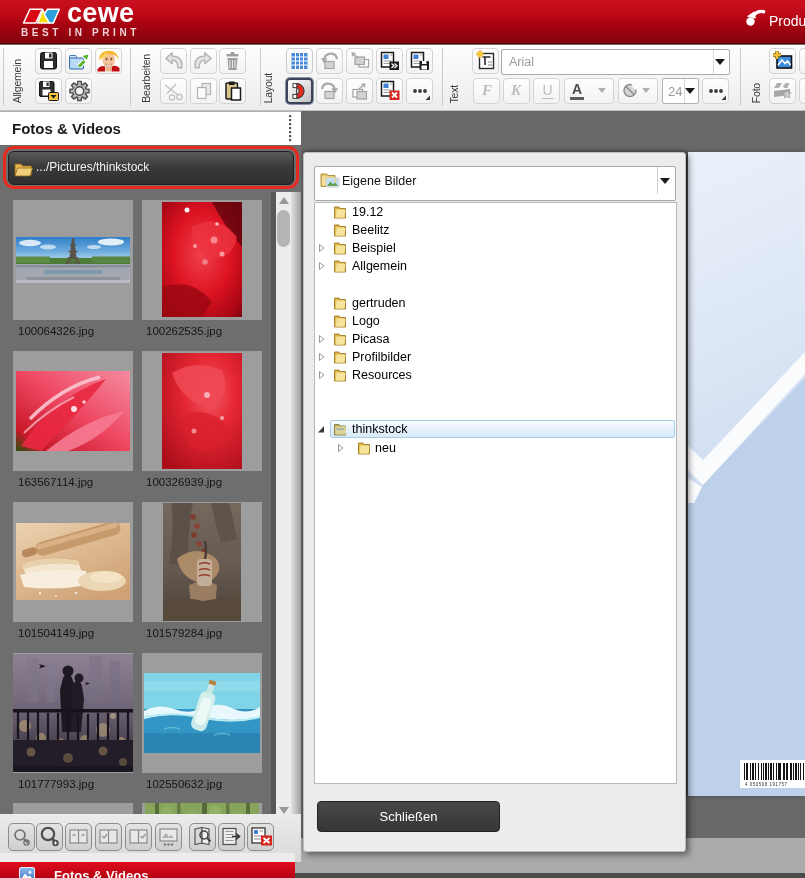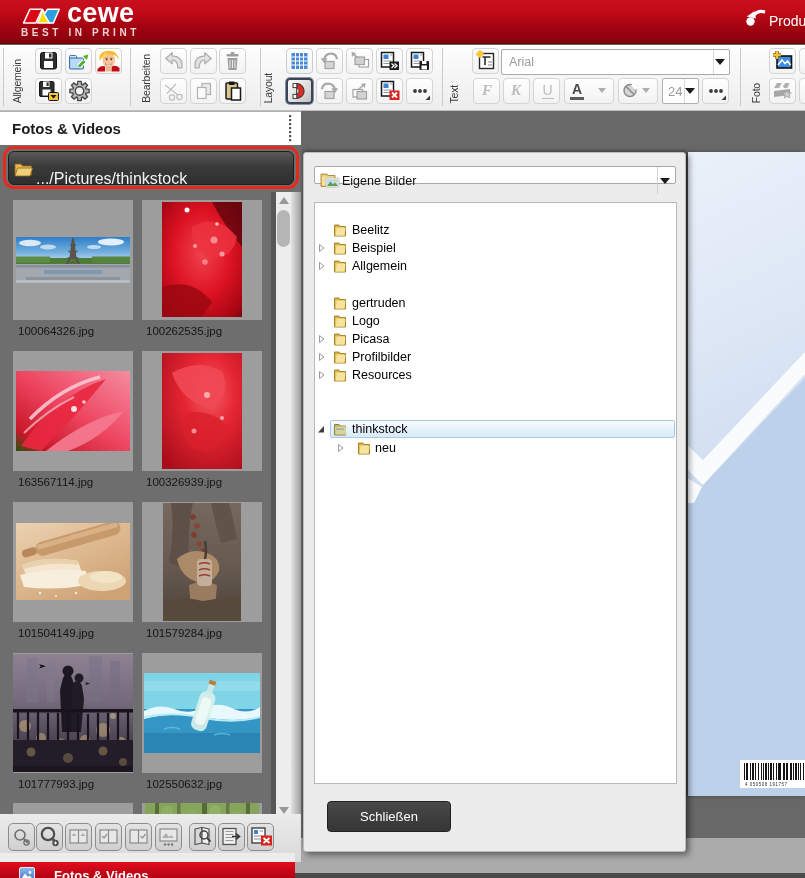--- a/index.html
+++ b/index.html
@@ -13,47 +13,47 @@
 .vlbl{position:absolute;bottom:7px;writing-mode:vertical-rl;transform:rotate(180deg);font-size:10.5px;color:#3a3a3a;letter-spacing:-0.2px}
 .tb{position:absolute;width:27px;height:26px;border:1px solid #d4d4d4;border-radius:4px;background:linear-gradient(#fefefe,#f2f2f2)}
 #ws{left:0;top:111px;width:805px;height:727px;background:#686868}
 #band{left:0;top:838px;width:805px;height:36px;background:#ababab}
 #bandd{left:0;top:873px;width:805px;height:5px;background:#4b4b4b}
 #page{left:688px;top:152px;width:117px;height:644px;background:linear-gradient(155deg,#ebf1fa 0%,#dce6f5 30%,#cbdbef 58%,#bcd1e9 100%);box-shadow:-3px 0 4px rgba(0,0,0,.35)}
 #panel{left:0;top:111px;width:301px;height:751px;background:#6e6e6e}
 #phead{position:absolute;left:0;top:0;width:301px;height:34px;background:#fff;border-top:1px solid #b0b0b0}
 #ptitle{position:absolute;left:12px;top:8px;font-size:15px;font-weight:bold;color:#1c1c1c}
 #fbtn{position:absolute;left:8px;top:40px;width:286px;height:34px;border-radius:6px;background:linear-gradient(#5a5a5a,#3a3a3a 45%,#2f2f2f);border:1px solid #1f1f1f}
-#fbtn .txt{position:absolute;left:27px;top:18px;color:#f2f2f2;font-size:16px}
+#fbtn .txt{position:absolute;left:27px;top:8px;color:#f2f2f2;font-size:12px}
 #ann{position:absolute;left:3px;top:35px;width:296px;height:43px;border:3px solid #e62a1e;border-radius:11px}
 .cell{position:absolute;width:120px;height:120px;background:#9d9d9d}
 .fname{position:absolute;font-size:11.5px;color:#161616}
 #sdark{position:absolute;left:271px;top:81px;width:5px;height:628px;background:#575757}
 #sbar{position:absolute;left:276px;top:81px;width:15px;height:628px;background:#ededed}
 #sedge{position:absolute;left:291px;top:81px;width:10px;height:628px;background:linear-gradient(90deg,#e2e2e2,#a0a0a0)}
 #sthumb{position:absolute;left:277px;top:99px;width:13px;height:37px;background:#b5b5b5;border-radius:6.5px}
 .sarr{position:absolute;left:278.5px;width:0;height:0;border-left:5px solid transparent;border-right:5px solid transparent}
 #ptool{position:absolute;left:0;top:703px;width:301px;height:48px;background:linear-gradient(#ebebeb,#d9d9d9)}
 .sb{position:absolute;top:9px;width:27px;height:28px;border:1px solid #8d8d8d;border-radius:5px;background:linear-gradient(#e3e3e3,#cfcfcf)}
 #wstrip{left:0;top:853px;width:295px;height:9px;background:#ececec}
 #redbar{left:0;top:862px;width:295px;height:16px;background:linear-gradient(#e00d1d,#b40212)}
 #redbar .txt{position:absolute;left:54px;top:6px;color:#fff;font-weight:bold;font-size:13px}
 #redbar .ico{position:absolute;left:19px;top:5px;width:16px;height:16px;background:linear-gradient(#8ab7ea,#3a6fc0);border:1px solid #e8eef8;border-radius:2px}
 #dlg{left:303px;top:152px;width:383px;height:700px;background:#ececec;border:1px solid #bdbdbd;border-radius:3px;box-shadow:3px 3px 6px rgba(0,0,0,.45),0 -2px 3px rgba(0,0,0,.3)}
-#combo{position:absolute;left:10px;top:13px;width:362px;height:18px;background:#fff;border:1px solid #a8a8a8;border-radius:2px}
+#combo{position:absolute;left:10px;top:13px;width:362px;height:35px;background:#fff;border:1px solid #a8a8a8;border-radius:2px}
 #combo .txt{position:absolute;left:27px;top:7px;font-size:12.5px;color:#111}
 #combo .sep{position:absolute;right:17px;top:0;width:1px;height:27px;background:#d0d0d0}
 #combo .ar{position:absolute;right:5px;top:11px;width:0;height:0;border-left:5px solid transparent;border-right:5px solid transparent;border-top:6px solid #1a1a1a}
 #tree{position:absolute;left:10px;top:49px;width:363px;height:582px;background:#fff;border:1px solid #b8b8b8}
 .trow{position:absolute;left:1px;height:18px;width:359px;font-size:12.5px;color:#000}
 .trow .nm{position:absolute;top:2px;left:36px}
 .exp{position:absolute}
 #sel{position:absolute;left:14px;top:-0.5px;width:345px;height:18.5px;background:linear-gradient(#f9fcfe,#e8f2fb 45%,#d8eaf8);border:1px solid #a5cbe5;border-radius:2px}
 .btn{position:absolute;top:648px;height:31px;border-radius:4px;color:#fff;font-size:13px;text-align:center;line-height:29px}
-#bclose{left:23px;width:124px;background:linear-gradient(#484848,#363636);border:1px solid #222}
+#bclose{left:13px;width:183px;background:linear-gradient(#484848,#363636);border:1px solid #222}
 #bok{left:172px;width:190px;background:linear-gradient(#2a71e8,#1c5ed2);border:1px solid #0c46aa}
 </style></head><body>
 <div class="abs" id="ws"></div>
 <div class="abs" id="band"></div>
 <div class="abs" id="bandd"></div>
 <div class="abs" id="hdr">
 <svg width="46" height="20" viewBox="0 0 46 20" style="position:absolute;left:21px;top:8px">
 <g stroke="#fff" stroke-width="1.5" stroke-linejoin="round">
 <polygon points="2.5,15.1 8.9,1.2 21.2,1.2 14.8,15.1" fill="#dc0714"></polygon>
 <polygon points="21.8,1.9 16.7,15.1 28.6,15.1" fill="#fadc00"></polygon>
@@ -645,20 +645,26 @@
 <rect x="6" y="6" width="13" height="9" rx="1" fill="#fff" stroke="#b0b0b0" stroke-width="0.8"></rect>
 <rect x="7" y="7" width="11" height="7" fill="#bedcf2"></rect>
 <polygon points="7,14 10.5,9.5 13,12.5 15,10.5 18,14" fill="#5d9e4a"></polygon>
 <circle cx="15.5" cy="8.8" r="1.1" fill="#f4d84a"></circle>
       </svg>
 <span class="txt">Eigene Bilder</span>
       <span class="sep"></span>
       <span class="ar"></span>
     </div>
 <div id="tree">
+<div class="trow" style="top:0.1px">
+        <svg class="exp" style="left:17px;top:1px" width="14" height="15">
+          <use href="#fold"></use>
+        </svg>
+        <span class="nm">19.12</span>
+      </div>
 <div class="trow" style="top:18.2px">
         <svg class="exp" style="left:17px;top:1px" width="14" height="15">
           <use href="#fold"></use>
         </svg>
         <span class="nm">Beelitz</span>
       </div>
 <div class="trow" style="top:36.3px">
         <svg class="exp" style="left:3px;top:5px" width="7" height="9">
           <use href="#expc"></use>
         </svg>

